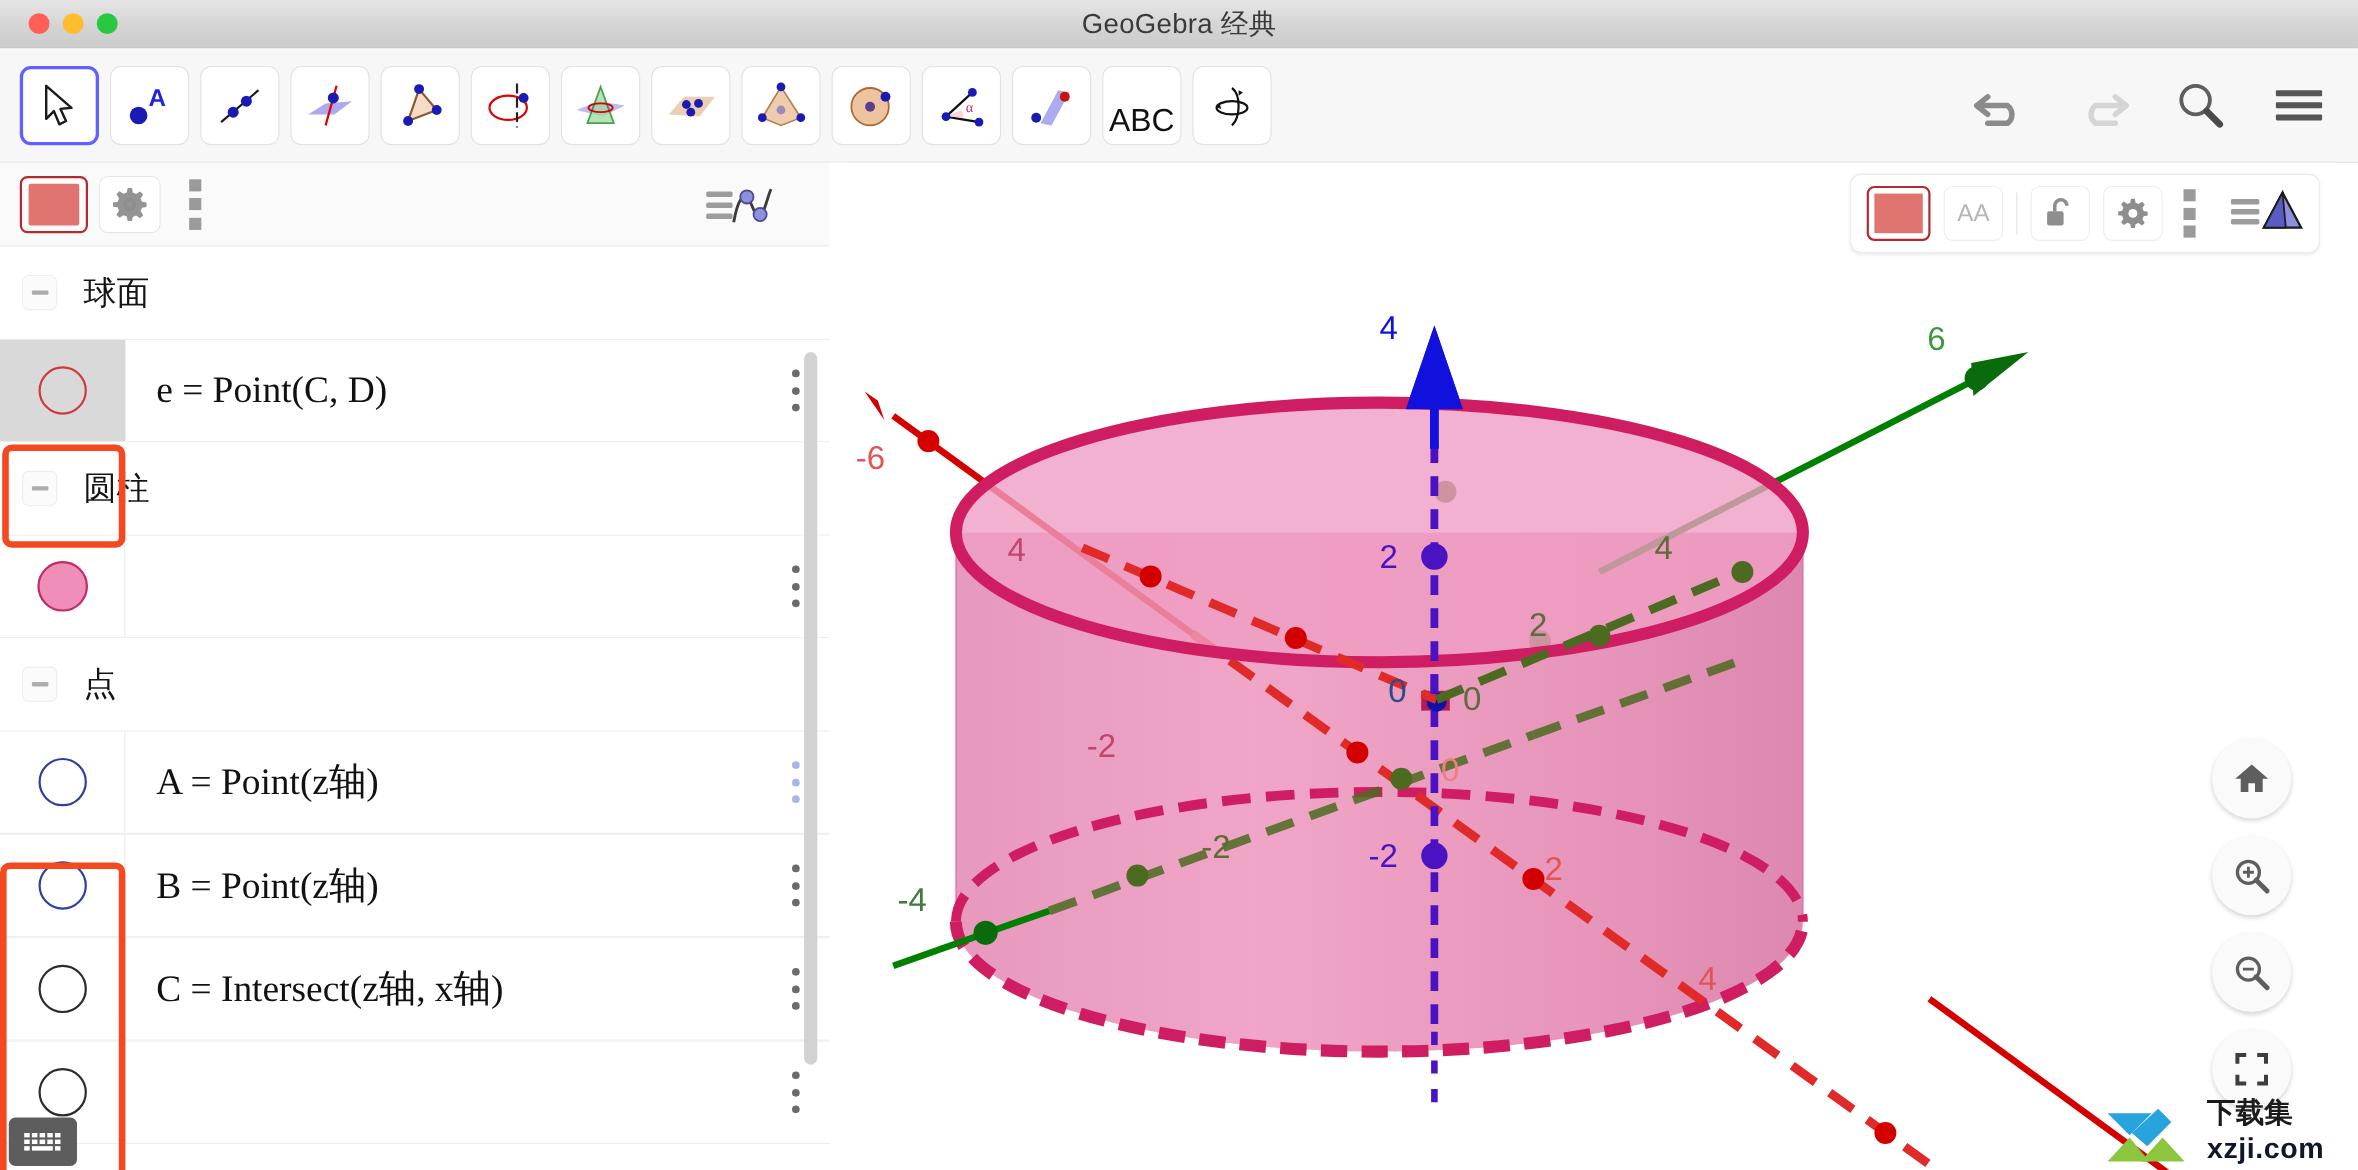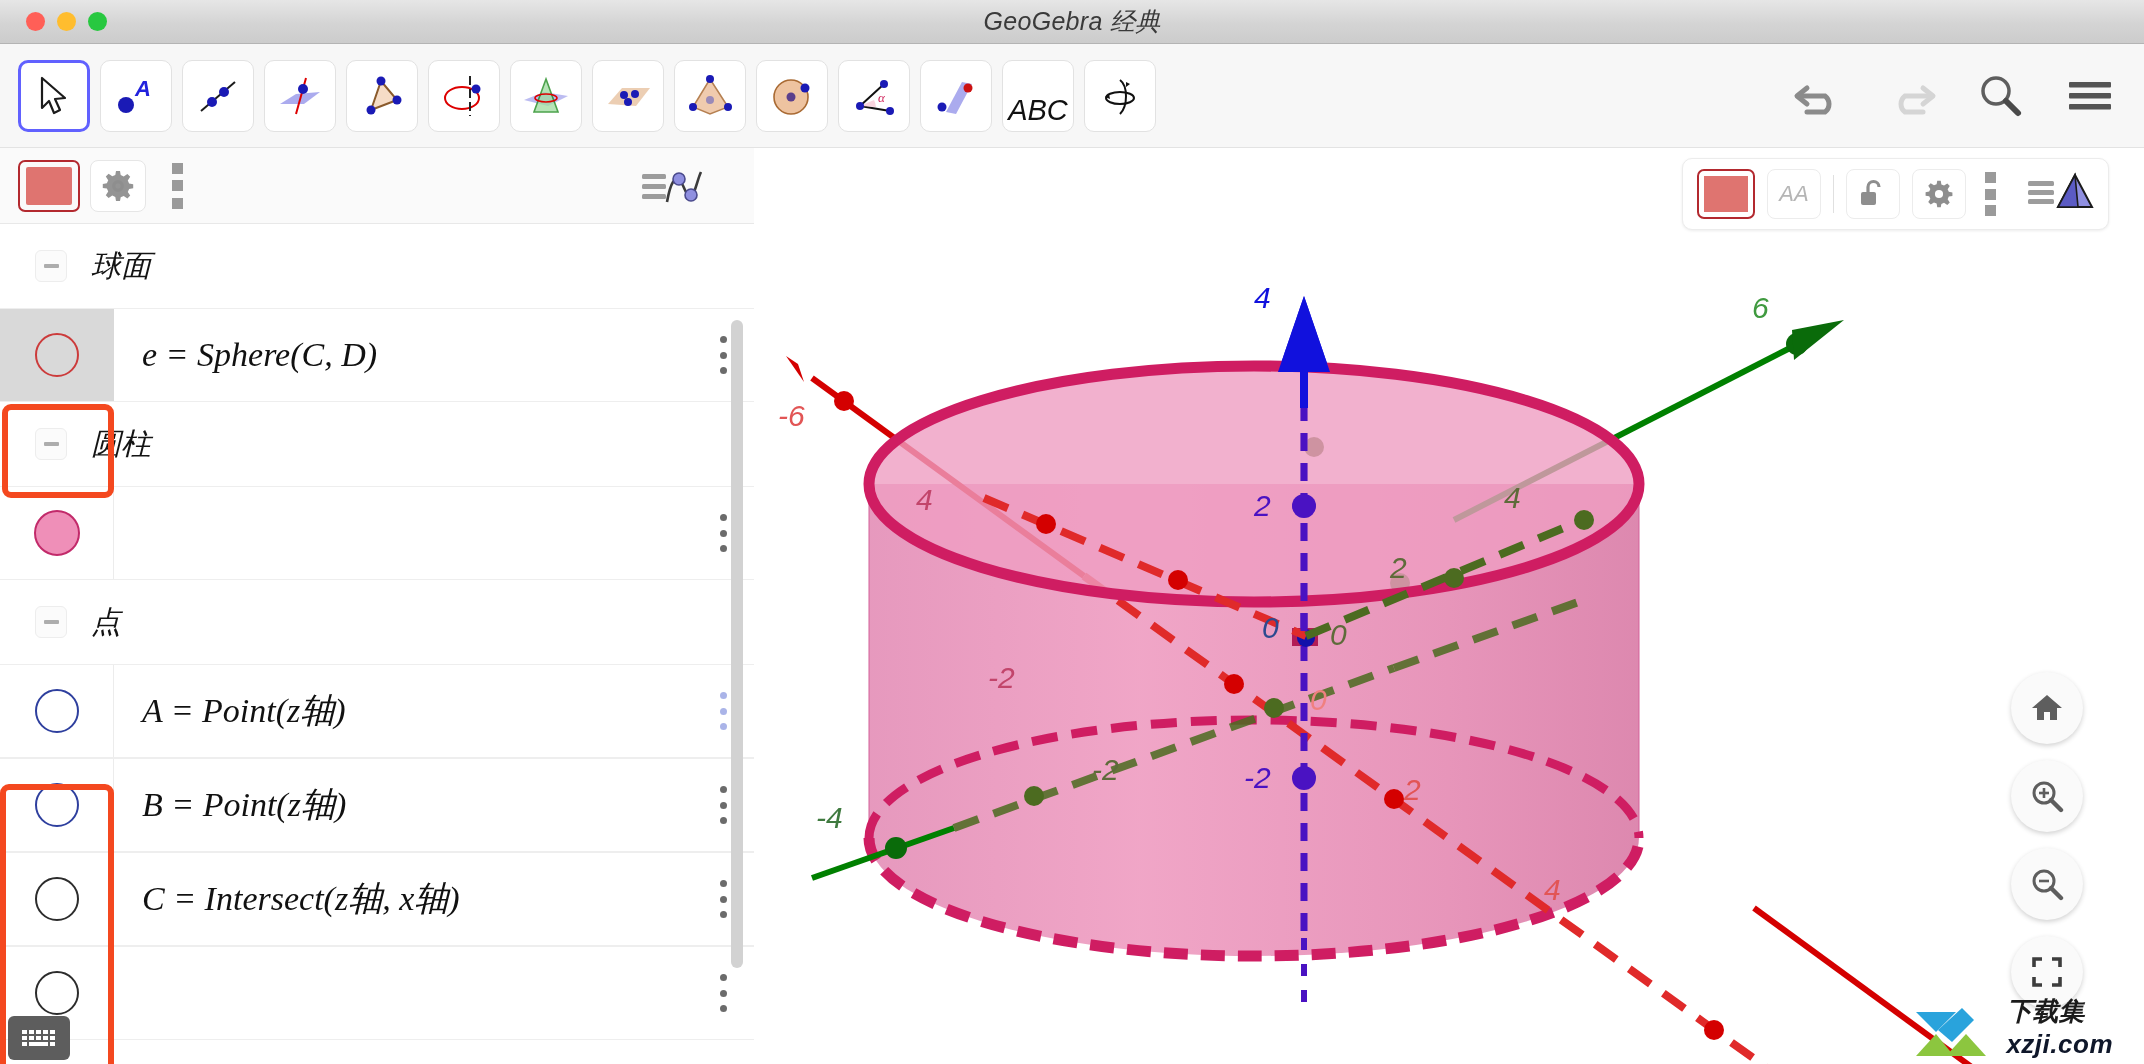--- a/index.html
+++ b/index.html
@@ -1,21 +1,21 @@
 <!DOCTYPE html>
 <html><head>
 <meta charset="utf-8">
 <style>
   * { box-sizing: border-box; margin: 0; padding: 0; }
   html, body {
     width: 2144px; height: 1064px;
     font-family: "Liberation Sans", "DejaVu Sans", sans-serif;
     overflow: hidden; background: #fff;
   }
-  #app { position: relative; width: 1799px; height: 1064px; font-style: italic; }
+  #app { position: relative; width: 1799px; height: 1064px; }
 
   
   .titlebar {
     position: absolute; left: 0; top: 0; width: 2144px; height: 44px;
     background: linear-gradient(180deg, #e6e6e6 0%, #d4d4d4 55%, #cccccc 100%);
     border-bottom: 1px solid #b4b4b4;
     display: flex; align-items: center;
   }
   .traffic { display: flex; gap: 12px; margin-left: 26px; }
   .tl { width: 19px; height: 19px; border-radius: 50%; }
@@ -68,21 +68,21 @@
   }
   .dots3 {
     margin-left: 18px; width: 26px; height: 46px;
     display: flex; flex-direction: column; justify-content: space-between; align-items: center;
   }
   .dots3 i { display: block; width: 11px; height: 11px; background: #9a9a9a; }
   .alg-view-icon { position: absolute; right: 64px; top: 18px; }
 
   .alg-body { position: relative; height: 840px; overflow: hidden; }
   .group-head {
-    display: flex; align-items: center; height: 84px; padding-left: 35px;
+    display: flex; align-items: center; height: 84px; padding-left: 20px;
   }
   .collapse-btn {
     width: 32px; height: 32px; border: 1px solid #ededed; border-radius: 6px;
     background: #fbfbfb; display: flex; align-items: center; justify-content: center;
   }
   .collapse-btn i { display: block; width: 15px; height: 4px; background: #adadad; border-radius: 1px; }
   .group-title { margin-left: 24px; font-size: 30px; color: #141414; }
 
   .alg-row {
     position: relative; display: flex; align-items: center;
@@ -357,21 +357,21 @@
         <div class="collapse-btn">
             <i></i>
           </div>
         <div class="group-title">球面</div>
       </div>
 
       <div class="alg-row selected">
         <div class="marker-cell">
           <span class="ring red"></span>
         </div>
-        <div class="alg-expr">e = Sphere(C, D)</div>
+        <div class="alg-expr">e = Point(C, D)</div>
         <div class="row-dots">
             <i></i>
             <i></i>
             <i></i>
           </div>
       </div>
 
       <div class="group-head">
         <div class="collapse-btn">
             <i></i>

